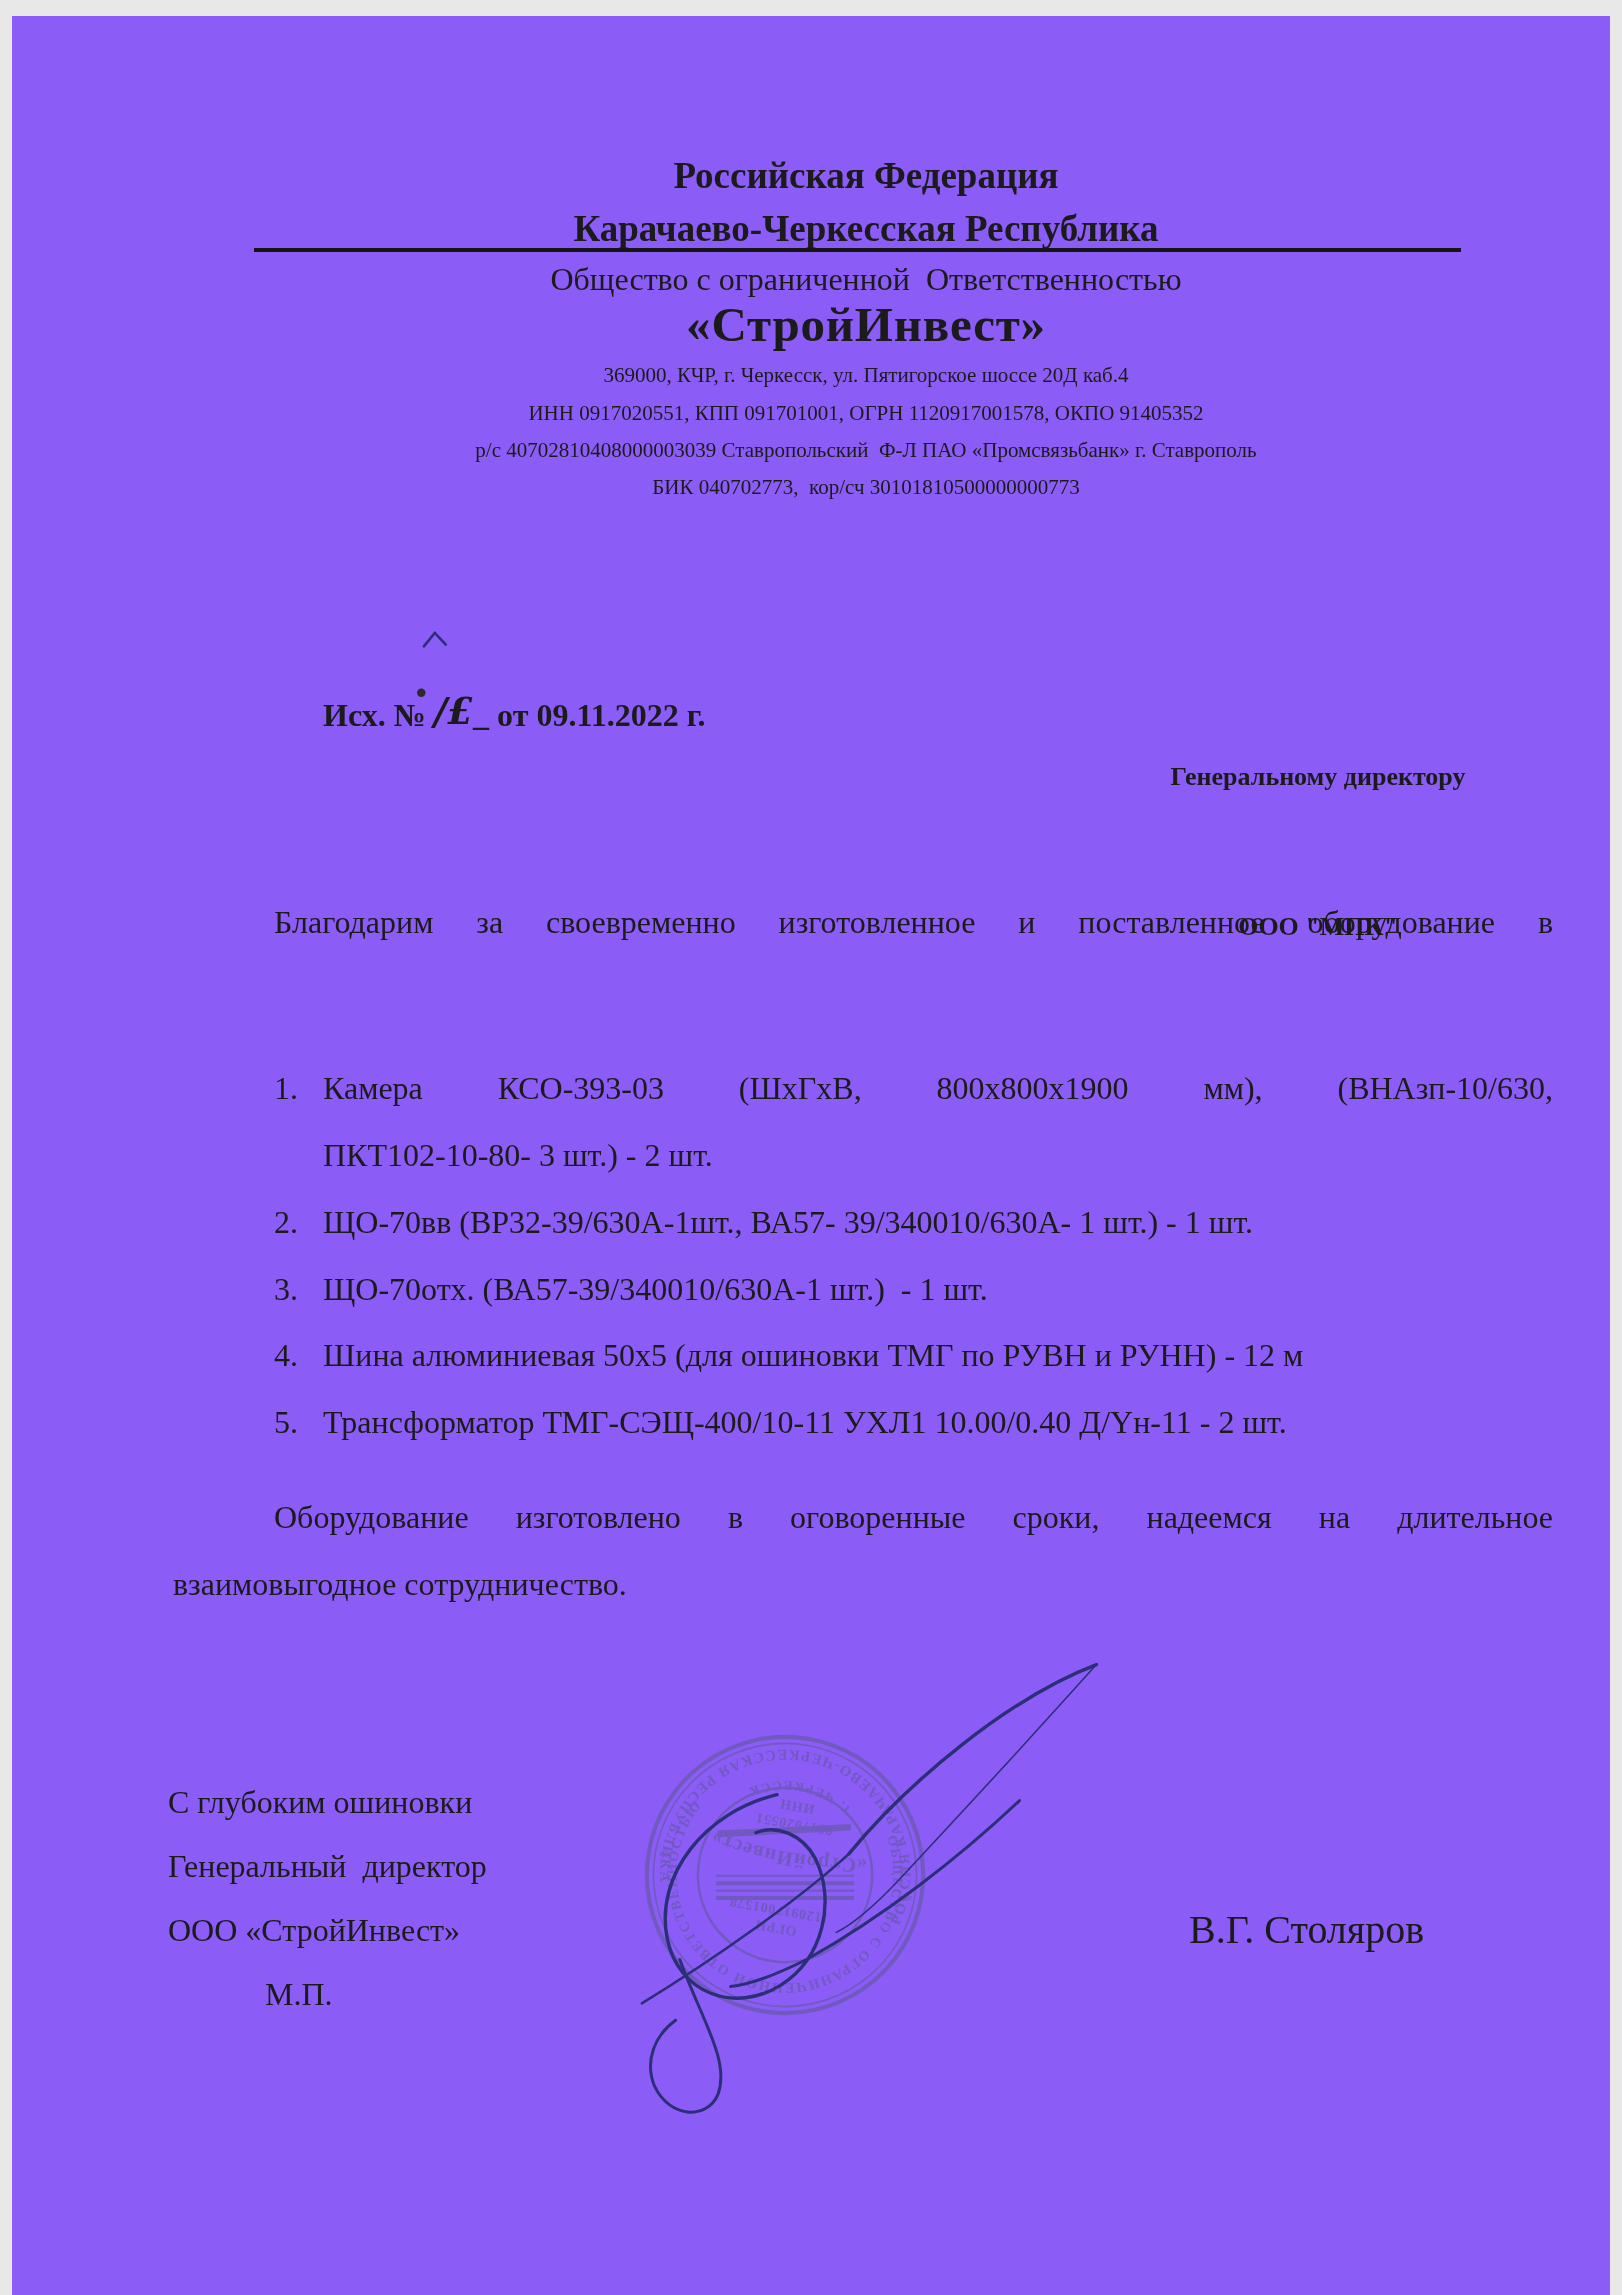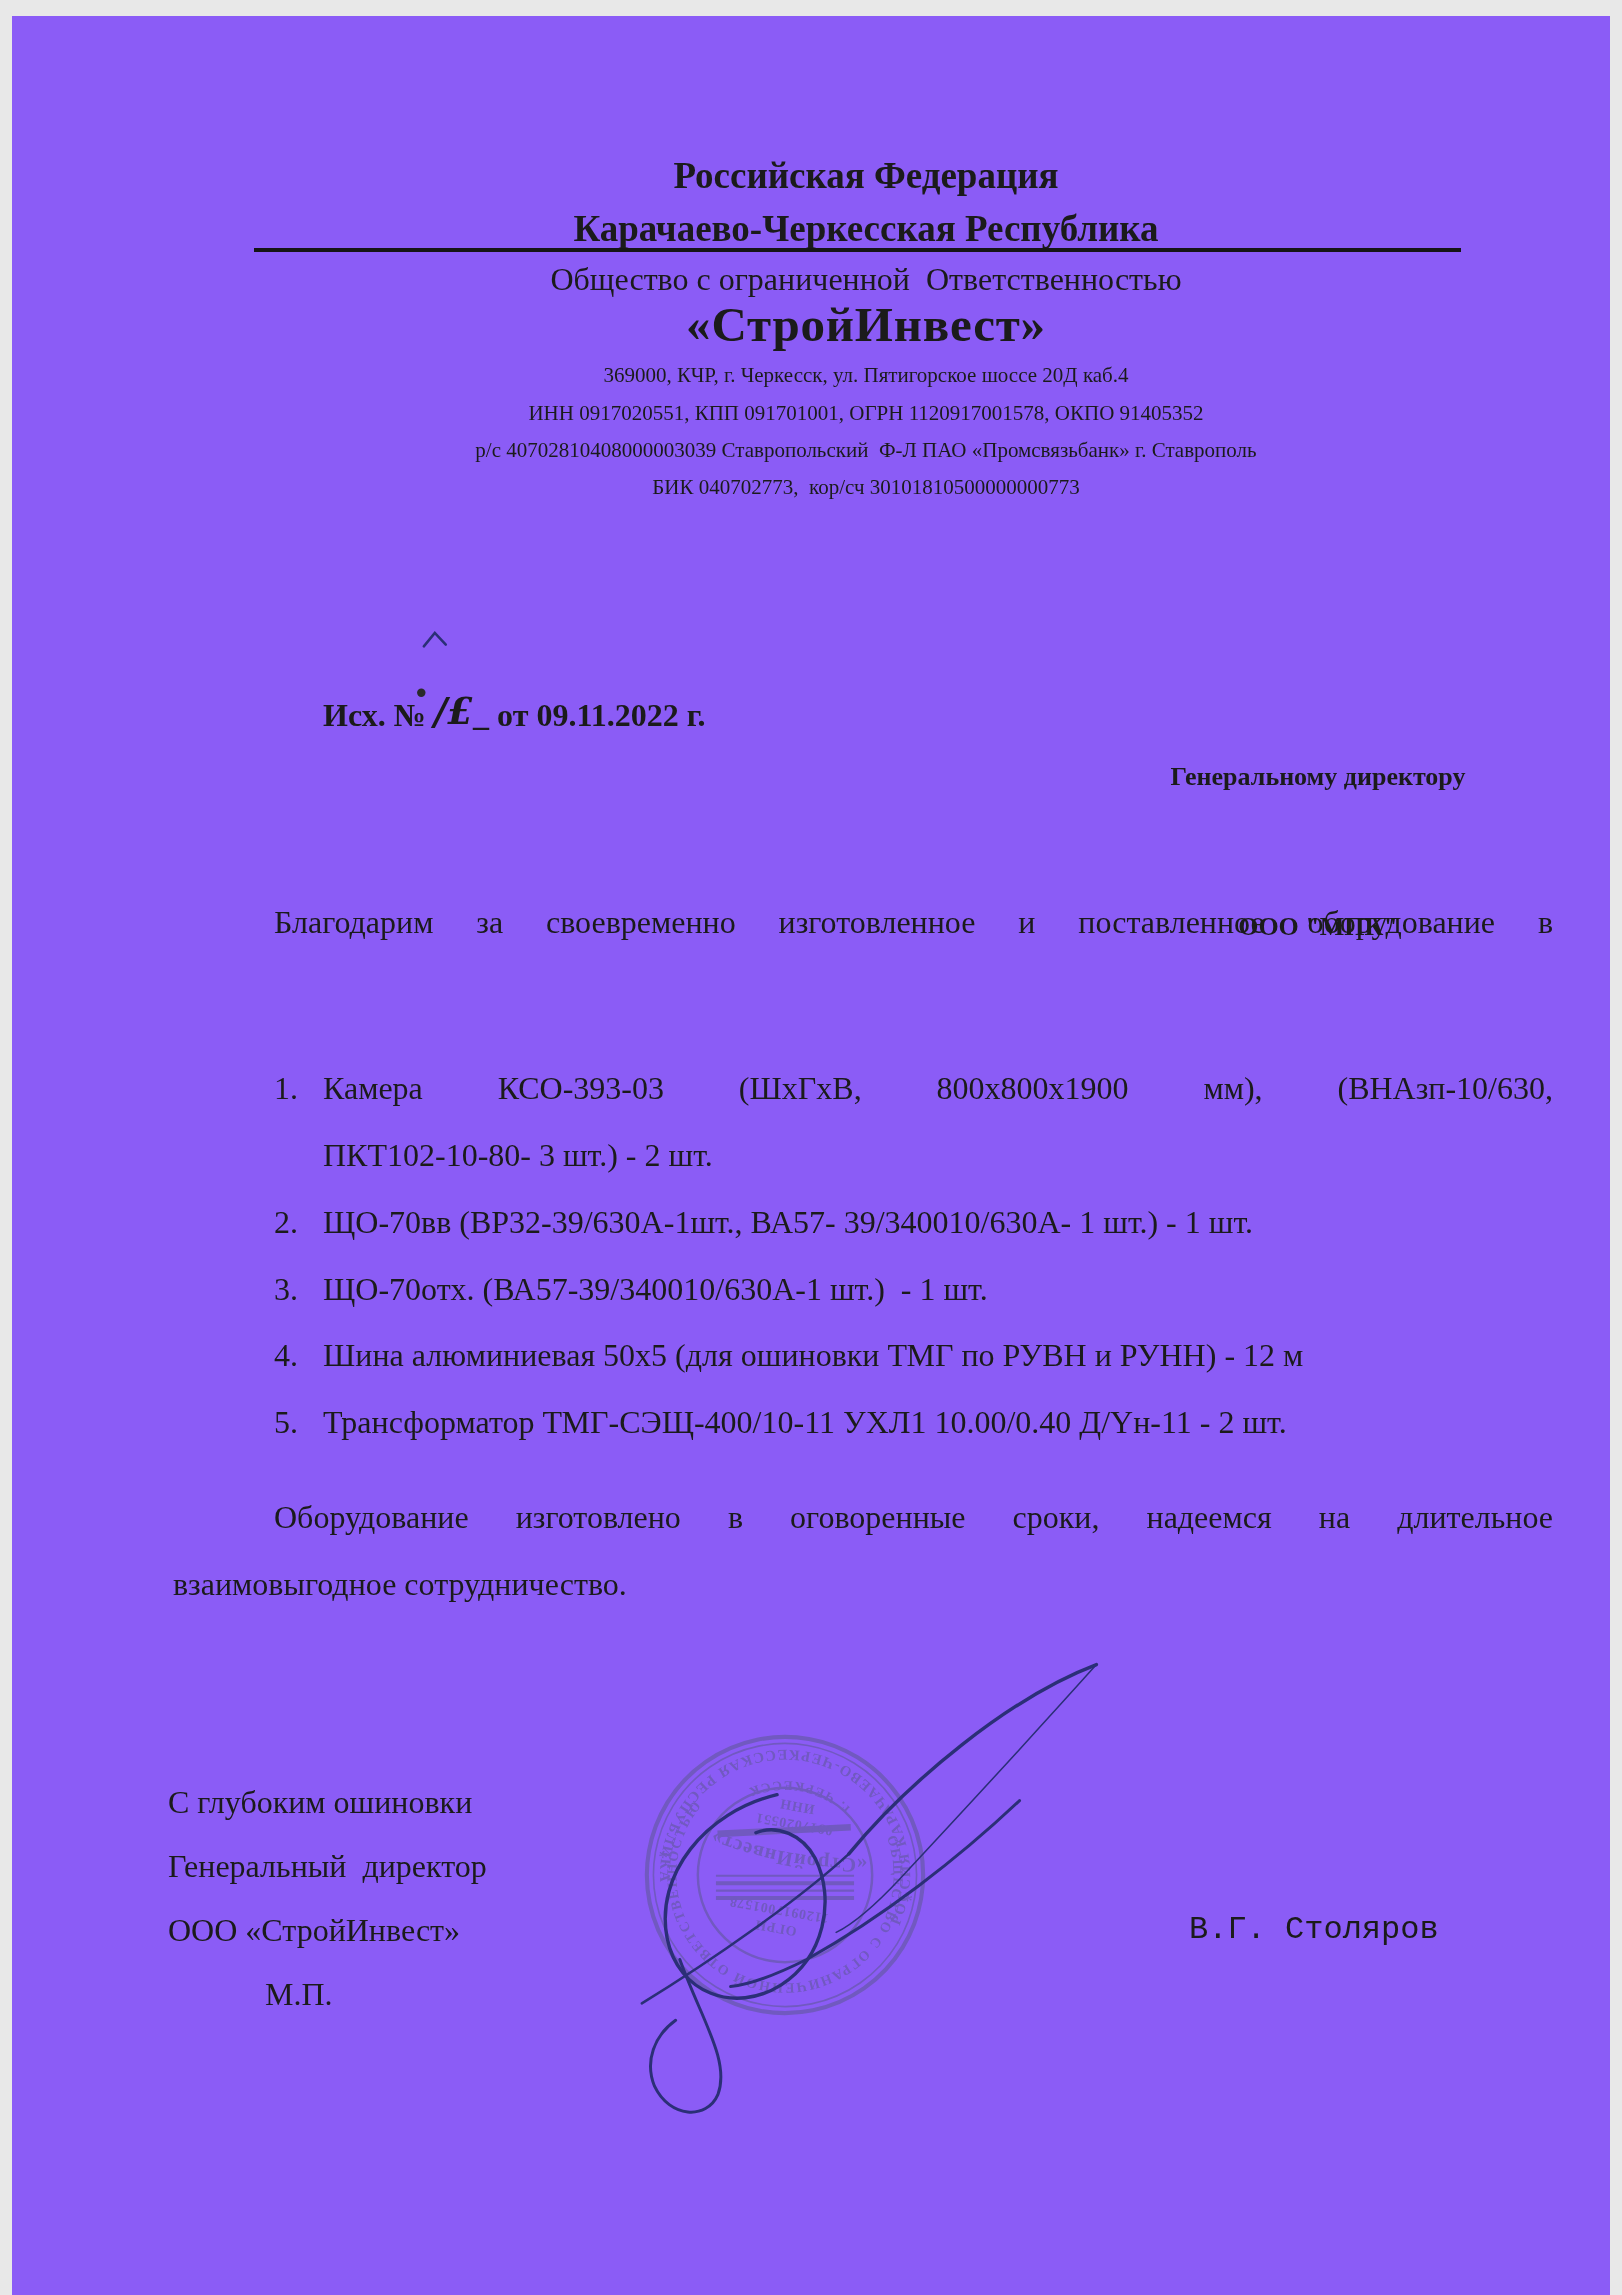--- a/index.html
+++ b/index.html
@@ -26,21 +26,21 @@
   .body-line{left:161px;width:1380px;font-size:32px;line-height:41px;}
   .ind{text-indent:101px;}
   .just{text-align:justify;text-align-last:justify;}
   .li{left:262px;width:1279px;font-size:32px;line-height:41px;display:flex;}
   .li .num{flex:0 0 49px;white-space:pre;}
   .li .txt{flex:1 1 auto;}
   .li .txt.pre{white-space:pre;}
   .li .txt.just{text-align:justify;text-align-last:justify;}
   .sig{left:156px;width:761px;font-size:32px;line-height:42px;white-space:pre;}
   .s1{top:1765px;} .s2{top:1829px;} .s3{top:1893px;} .s4{top:1957px;padding-left:97px;}
-  .stolyarov{left:1177px;top:1893px;font-size:32px;line-height:42px;font-family:Liberation Mono, monospace;}
+  .stolyarov{left:1177px;top:1893px;font-size:40px;line-height:42px;}
   .stamp{left:625px;top:1711px;width:296px;height:296px;transform:rotate(190deg);opacity:.88;}
   .stamp text{font-family:"Liberation Serif","DejaVu Serif",serif;fill:#6e59b9;}
   .stamp .ring{font-size:17px;letter-spacing:2px;font-weight:bold;}
   .stamp .ring2{font-size:18px;letter-spacing:2.5px;font-weight:bold;}
   .stamp .city{font-size:16px;letter-spacing:3px;font-weight:bold;}
   .stamp .inner{font-size:17px;letter-spacing:1px;font-weight:bold;}
   .stamp .name{font-size:25px;letter-spacing:1px;font-weight:bold;}
   .stamp .star{font-size:24px;}
   .ink{left:0;top:0;width:1623px;height:2295px;pointer-events:none;}
   .artifact{background:#bdbdbd;border-radius:1.7px;}

